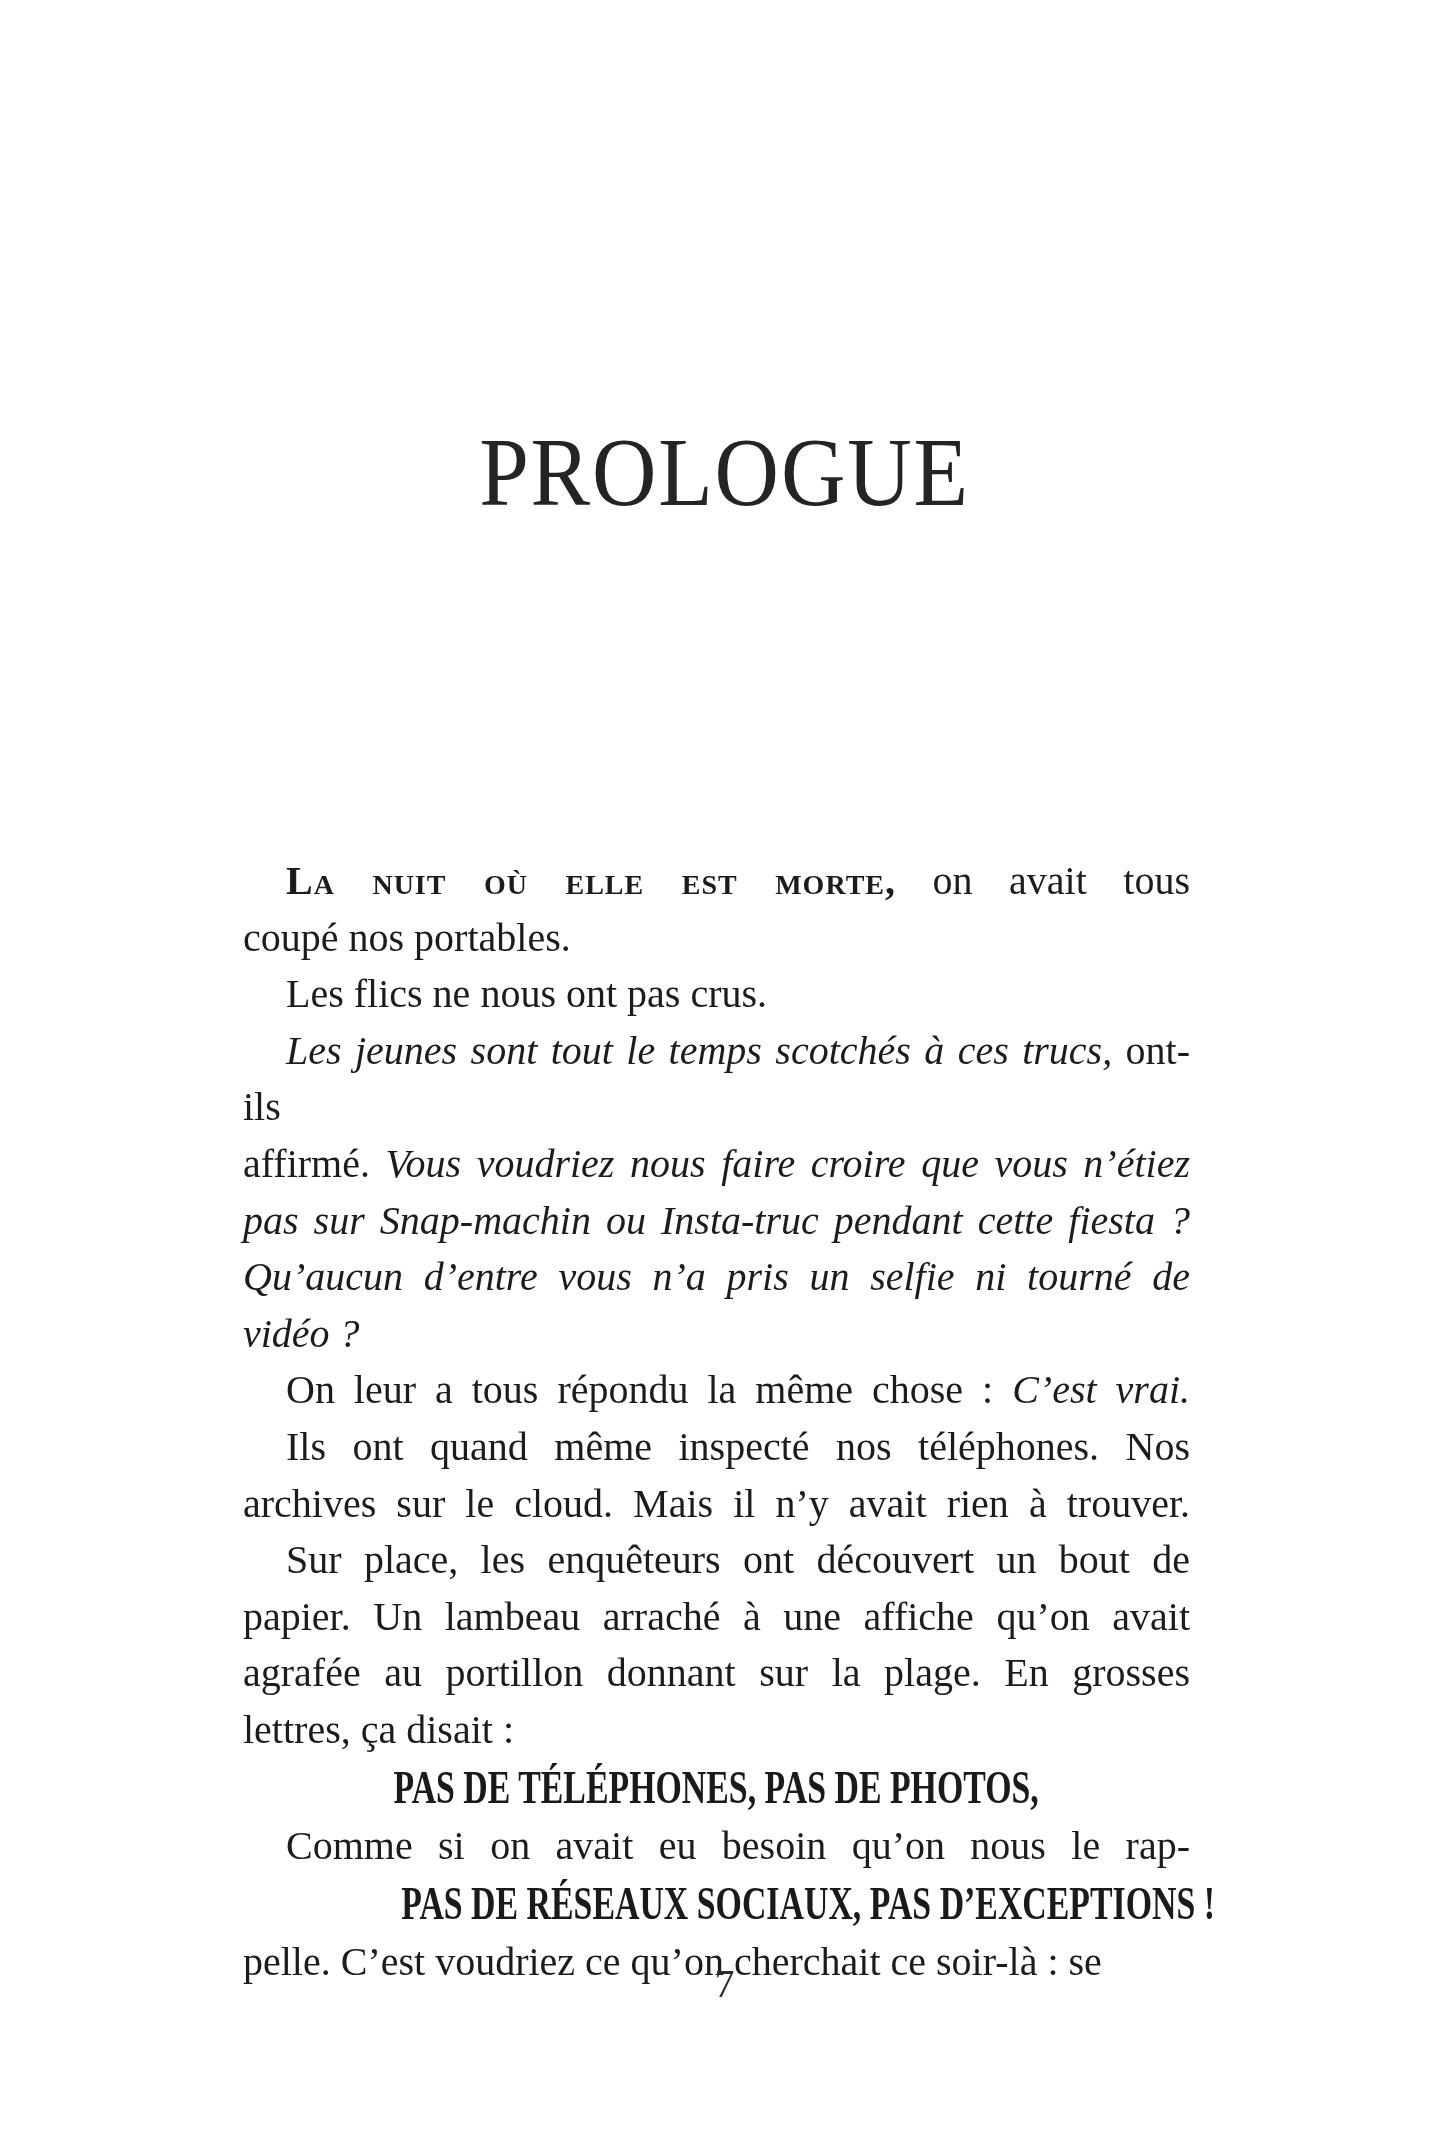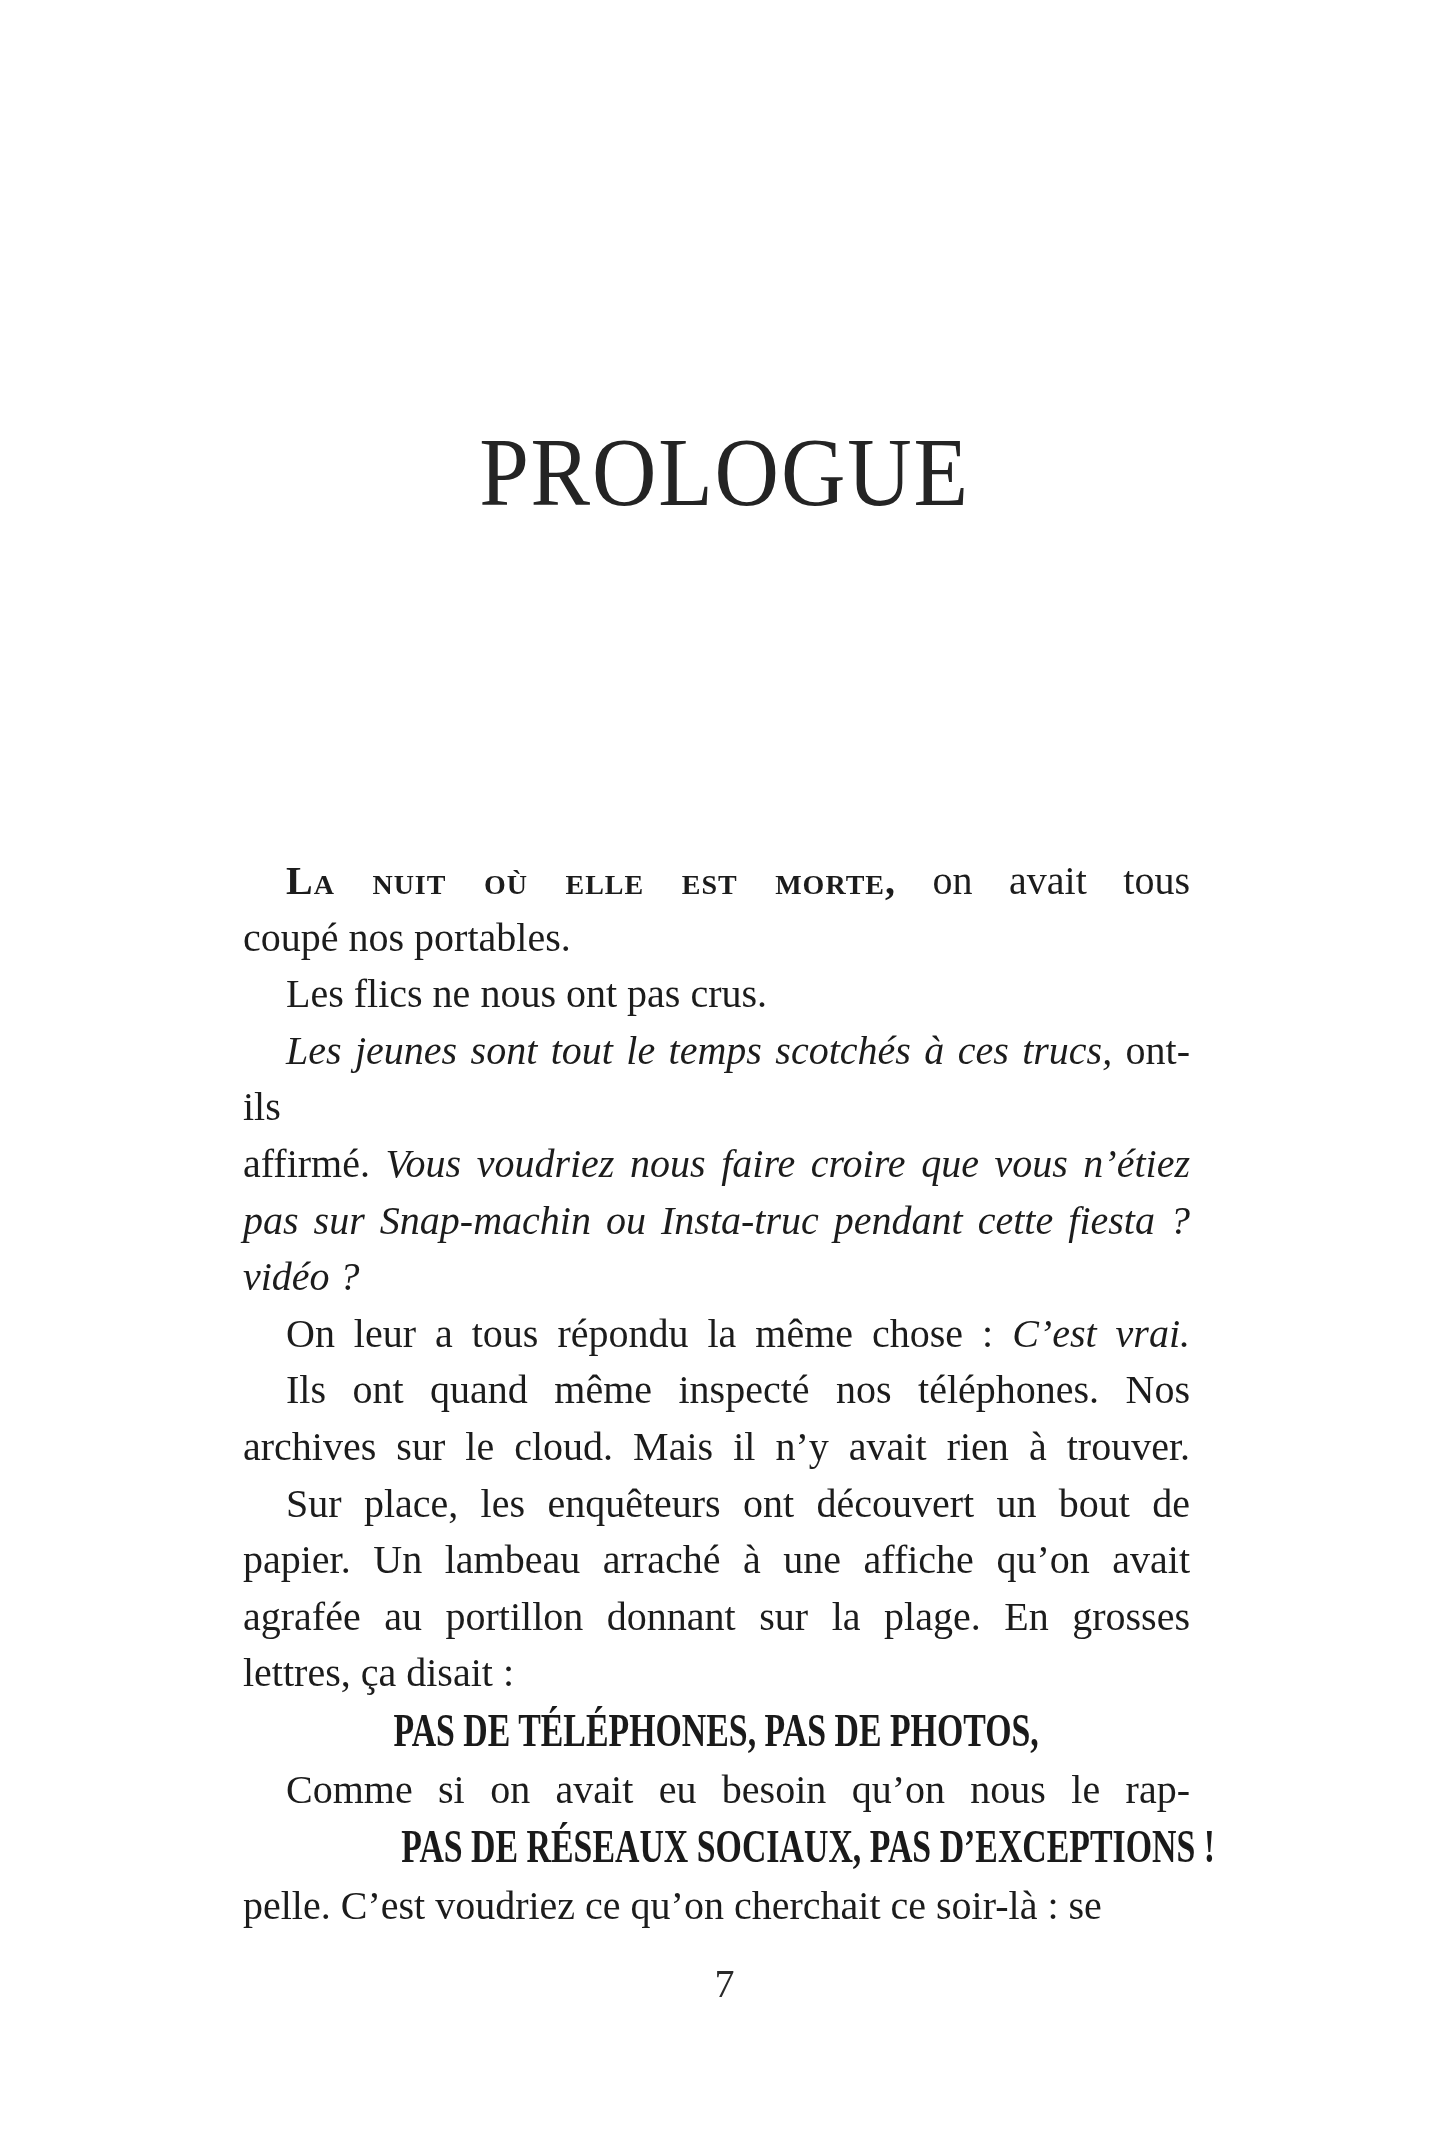--- a/index.html
+++ b/index.html
@@ -79,20 +79,21 @@
 <div class="page" style="color: rgb(28, 28, 28); background: rgb(255, 255, 255);">
   <h1 class="chapter-title">PROLOGUE</h1>
 
   <div class="body-text">
       <div class="line al-justify ind"><span class="seg-lead">La nuit où elle est morte,</span><span class="seg-roman"> on avait tous</span></div>
       <div class="line al-left"><span class="seg-roman">coupé nos portables.</span></div>
       <div class="line al-left ind"><span class="seg-roman">Les flics ne nous ont pas crus.</span></div>
       <div class="line al-justify ind"><span class="seg-italic">Les jeunes sont tout le temps scotchés à ces trucs,</span><span class="seg-roman"> ont-ils</span></div>
       <div class="line al-justify"><span class="seg-roman">affirmé. </span><span class="seg-italic">Vous voudriez nous faire croire que vous n’étiez</span></div>
       <div class="line al-justify"><span class="seg-italic">pas sur Snap-machin ou Insta-truc pendant cette fiesta ?</span></div>
+      <div class="line al-justify"><span class="seg-italic">Qu’aucun d’entre vous n’a pris un selfie ni tourné de</span></div>
       <div class="line al-left"><span class="seg-italic">vidéo ?</span></div>
       <div class="line al-justify ind"><span class="seg-roman">On leur a tous répondu la même chose : </span><span class="seg-italic">C’est vrai.</span></div>
       <div class="line al-justify ind"><span class="seg-roman">Ils ont quand même inspecté nos téléphones. Nos</span></div>
       <div class="line al-justify"><span class="seg-roman">archives sur le cloud. Mais il n’y avait rien à trouver.</span></div>
       <div class="line al-justify ind"><span class="seg-roman">Sur place, les enquêteurs ont découvert un bout de</span></div>
       <div class="line al-justify"><span class="seg-roman">papier. Un lambeau arraché à une affiche qu’on avait</span></div>
       <div class="line al-justify"><span class="seg-roman">agrafée au portillon donnant sur la plage. En grosses</span></div>
       <div class="line al-left"><span class="seg-roman">lettres, ça disait :</span></div>
       <div class="line al-center"><span class="seg-display-bold">PAS DE TÉLÉPHONES, PAS DE PHOTOS,</span></div>
       <div class="line al-justify ind"><span class="seg-roman">Comme si on avait eu besoin qu’on nous le rap-</span></div>

